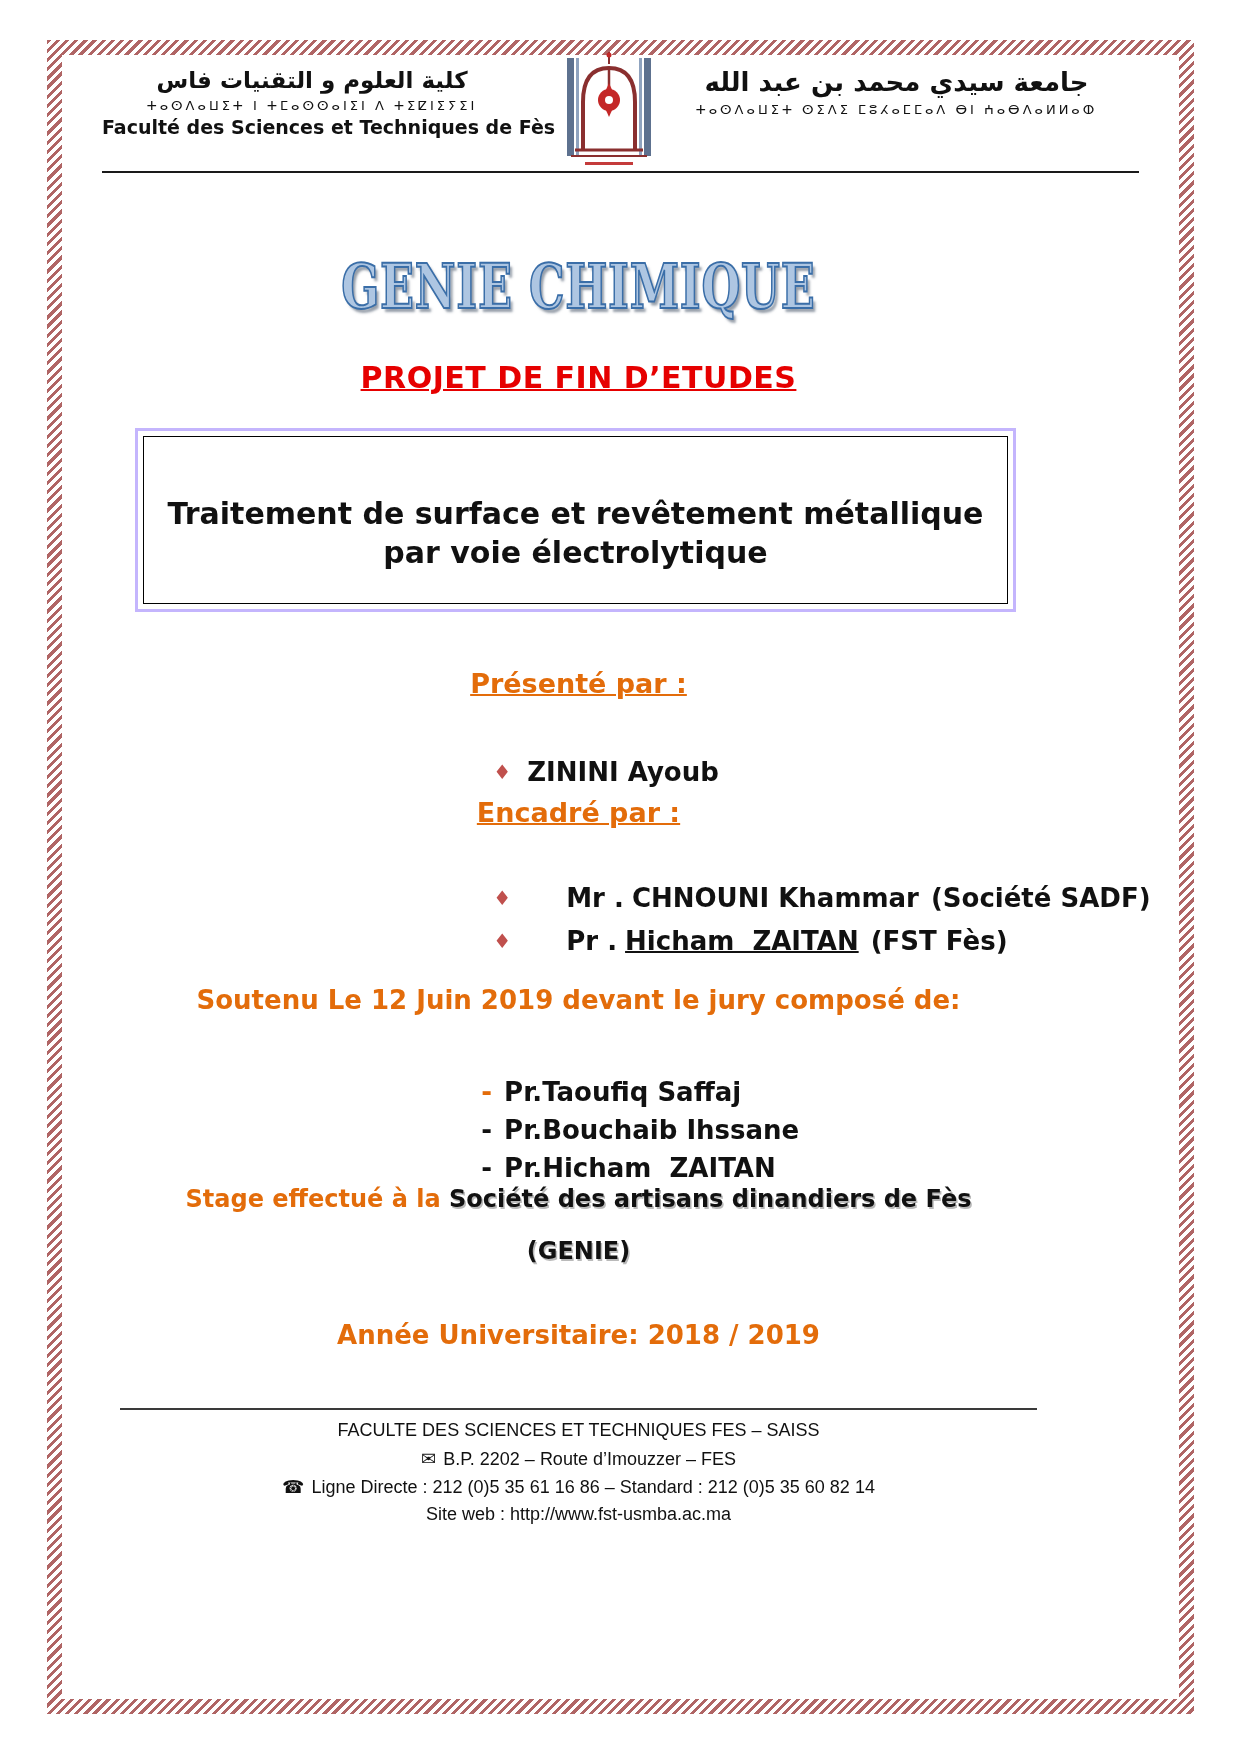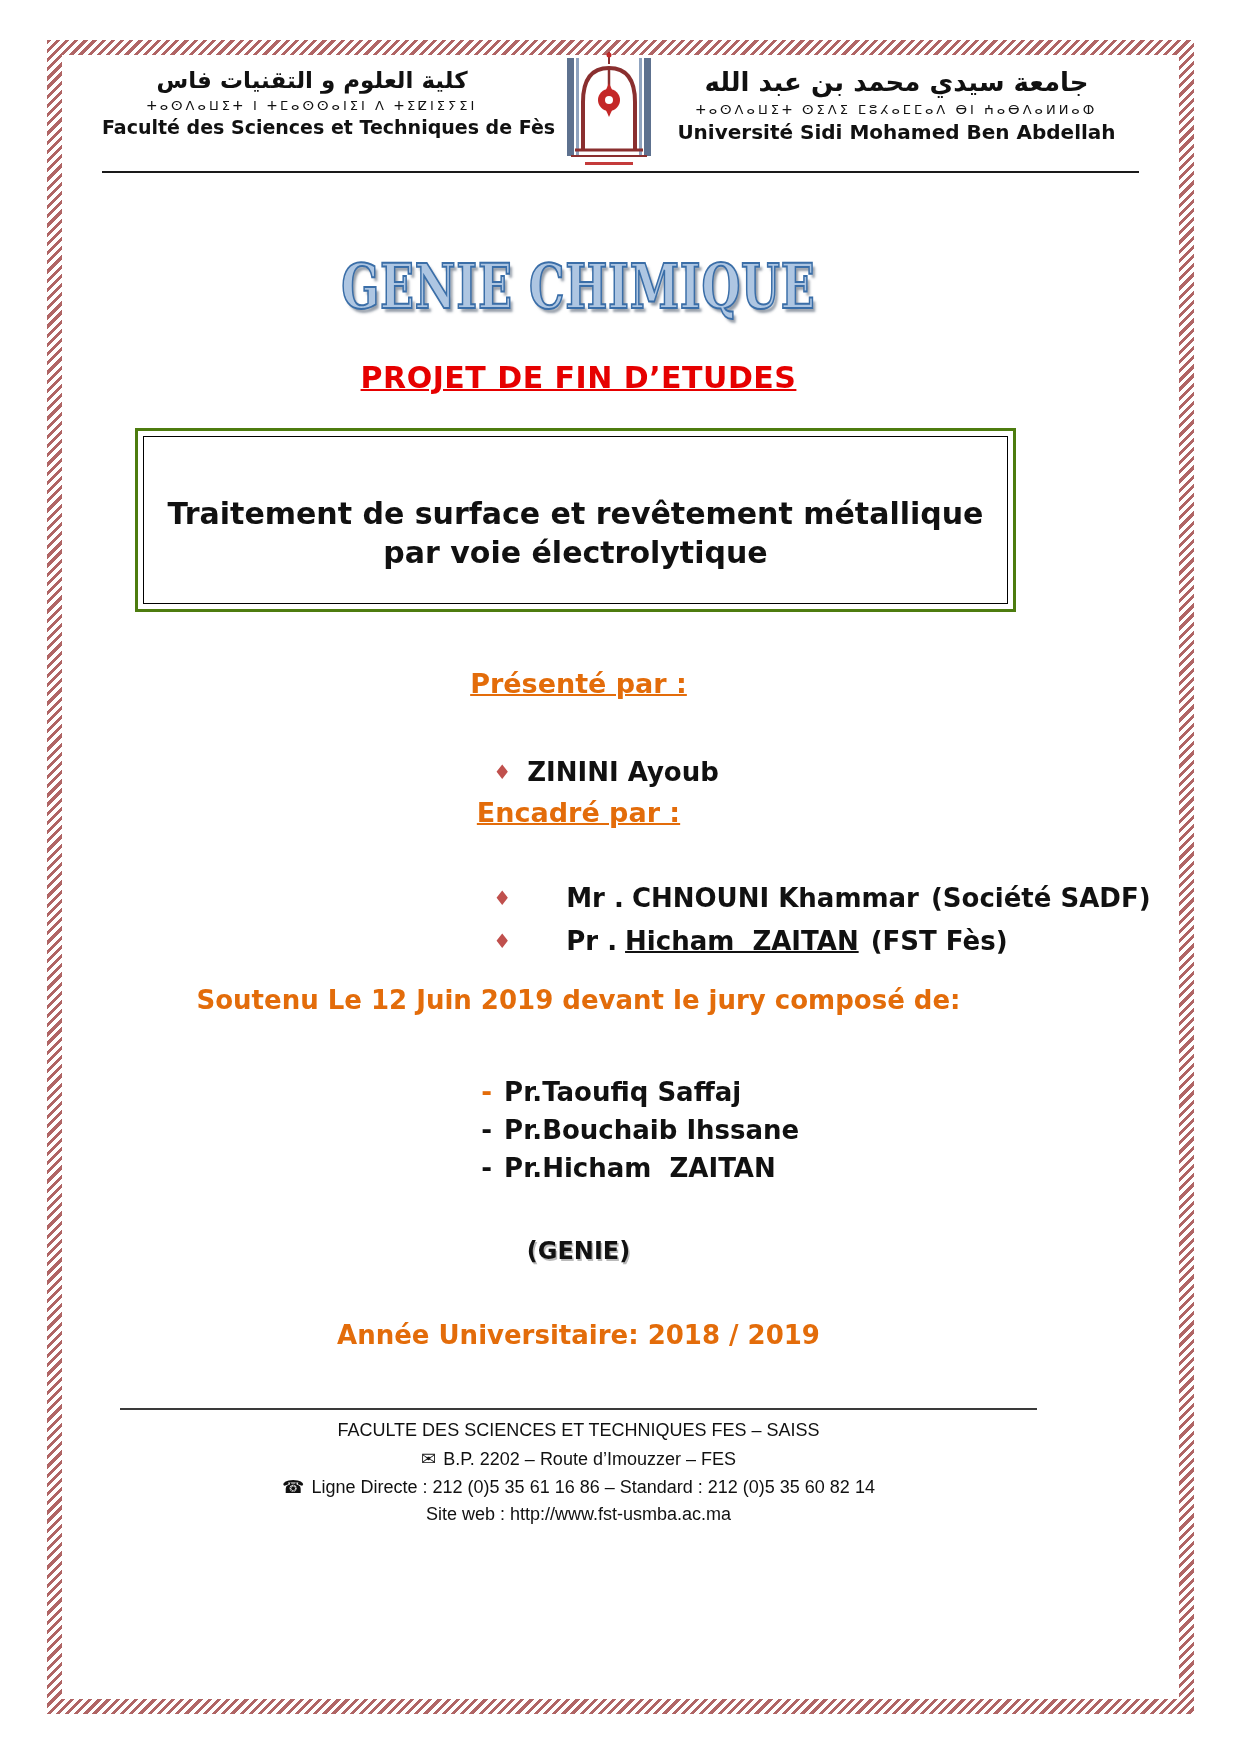--- a/index.html
+++ b/index.html
@@ -43,21 +43,21 @@
     -webkit-text-stroke:2px #3a6ea8;
     text-shadow:4px 4px 3px rgba(115,125,140,0.75);
     transform:scaleX(0.72);
     transform-origin:center;
   }
 
   .pfe { top:360px; font-size:30px; font-weight:bold; color:#e60000;
          text-decoration:underline; text-decoration-thickness:2px; letter-spacing:0.5px; }
 
   .thesis-box { position:absolute; top:428px; left:15px; width:881px; height:184px;
-                border:3px solid #4d7c0f; padding:5px; background:#fff; }
+                border:3px solid #c4b5fd; padding:5px; background:#fff; }
   .thesis-inner { border:1px solid #000; width:100%; height:100%;
                   display:flex; flex-direction:column; justify-content:center; align-items:center;
                   padding-top:26px; row-gap:4px; }
   .thesis-line { font-size:30px; font-weight:bold; white-space:nowrap; }
 
   .orange { color:#e36c0a; }
   .label-underline { text-decoration:underline; text-decoration-thickness:2px; }
 
   .presente { top:668px; font-size:27px; font-weight:bold; }
   .encadre  { top:797px; font-size:27px; font-weight:bold; }
@@ -105,21 +105,20 @@
 
   <header class="header">
     <div class="header-block left">
       <div class="arabic">كلية العلوم و التقنيات فاس</div>
       <div class="tifinagh">ⵜⴰⵙⴷⴰⵡⵉⵜ ⵏ ⵜⵎⴰⵙⵙⴰⵏⵉⵏ ⴷ ⵜⵉⵇⵏⵉⵢⵉⵏ</div>
       <div class="french">Faculté des Sciences et Techniques de Fès</div>
     </div>
     <div class="header-block rightb">
       <div class="arabic">جامعة سيدي محمد بن عبد الله</div>
       <div class="tifinagh">ⵜⴰⵙⴷⴰⵡⵉⵜ ⵙⵉⴷⵉ ⵎⵓⵃⴰⵎⵎⴰⴷ ⴱⵏ ⵄⴰⴱⴷⴰⵍⵍⴰⵀ</div>
-      <div class="french">Université Sidi Mohamed Ben Abdellah</div>
     </div>
   </header>
 
   <svg class="logo" viewBox="0 0 128 120" aria-hidden="true">
     <rect x="22" y="8" width="7" height="98" fill="#5d718f"></rect>
     <rect x="31" y="8" width="3" height="98" fill="#8fa3bf"></rect>
     <rect x="99" y="8" width="7" height="98" fill="#5d718f"></rect>
     <rect x="94" y="8" width="3" height="98" fill="#8fa3bf"></rect>
     <path d="M64 2 v12" stroke="#8a2f2f" stroke-width="2"></path>
     <circle cx="64" cy="5" r="2.5" fill="#c42727"></circle>
@@ -177,20 +176,23 @@
     <div class="jury-row first jury-1">
       <span class="dash">-</span><span>Pr.Taoufiq Saffaj</span>
     </div>
     <div class="jury-row jury-2">
       <span class="dash">-</span><span>Pr.Bouchaib Ihssane</span>
     </div>
     <div class="jury-row jury-3">
       <span class="dash">-</span><span>Pr.Hicham  ZAITAN</span>
     </div>
 
+    <div class="abs stage">
+      <span class="stage-prefix">Stage effectué à la </span><span class="stage-company">Société des artisans dinandiers de Fès</span>
+    </div>
     <div class="abs stage-acronym">(GENIE)</div>
 
     <div class="abs annee orange">Année Universitaire: 2018 / 2019</div>
 
     <div class="footer-rule"></div>
 
     <div class="footer-line f1">FACULTE DES SCIENCES ET TECHNIQUES FES – SAISS</div>
     <div class="footer-line f2">
       <span class="footer-icon">✉</span><span>B.P. 2202 – Route d’Imouzzer – FES</span>
     </div>

